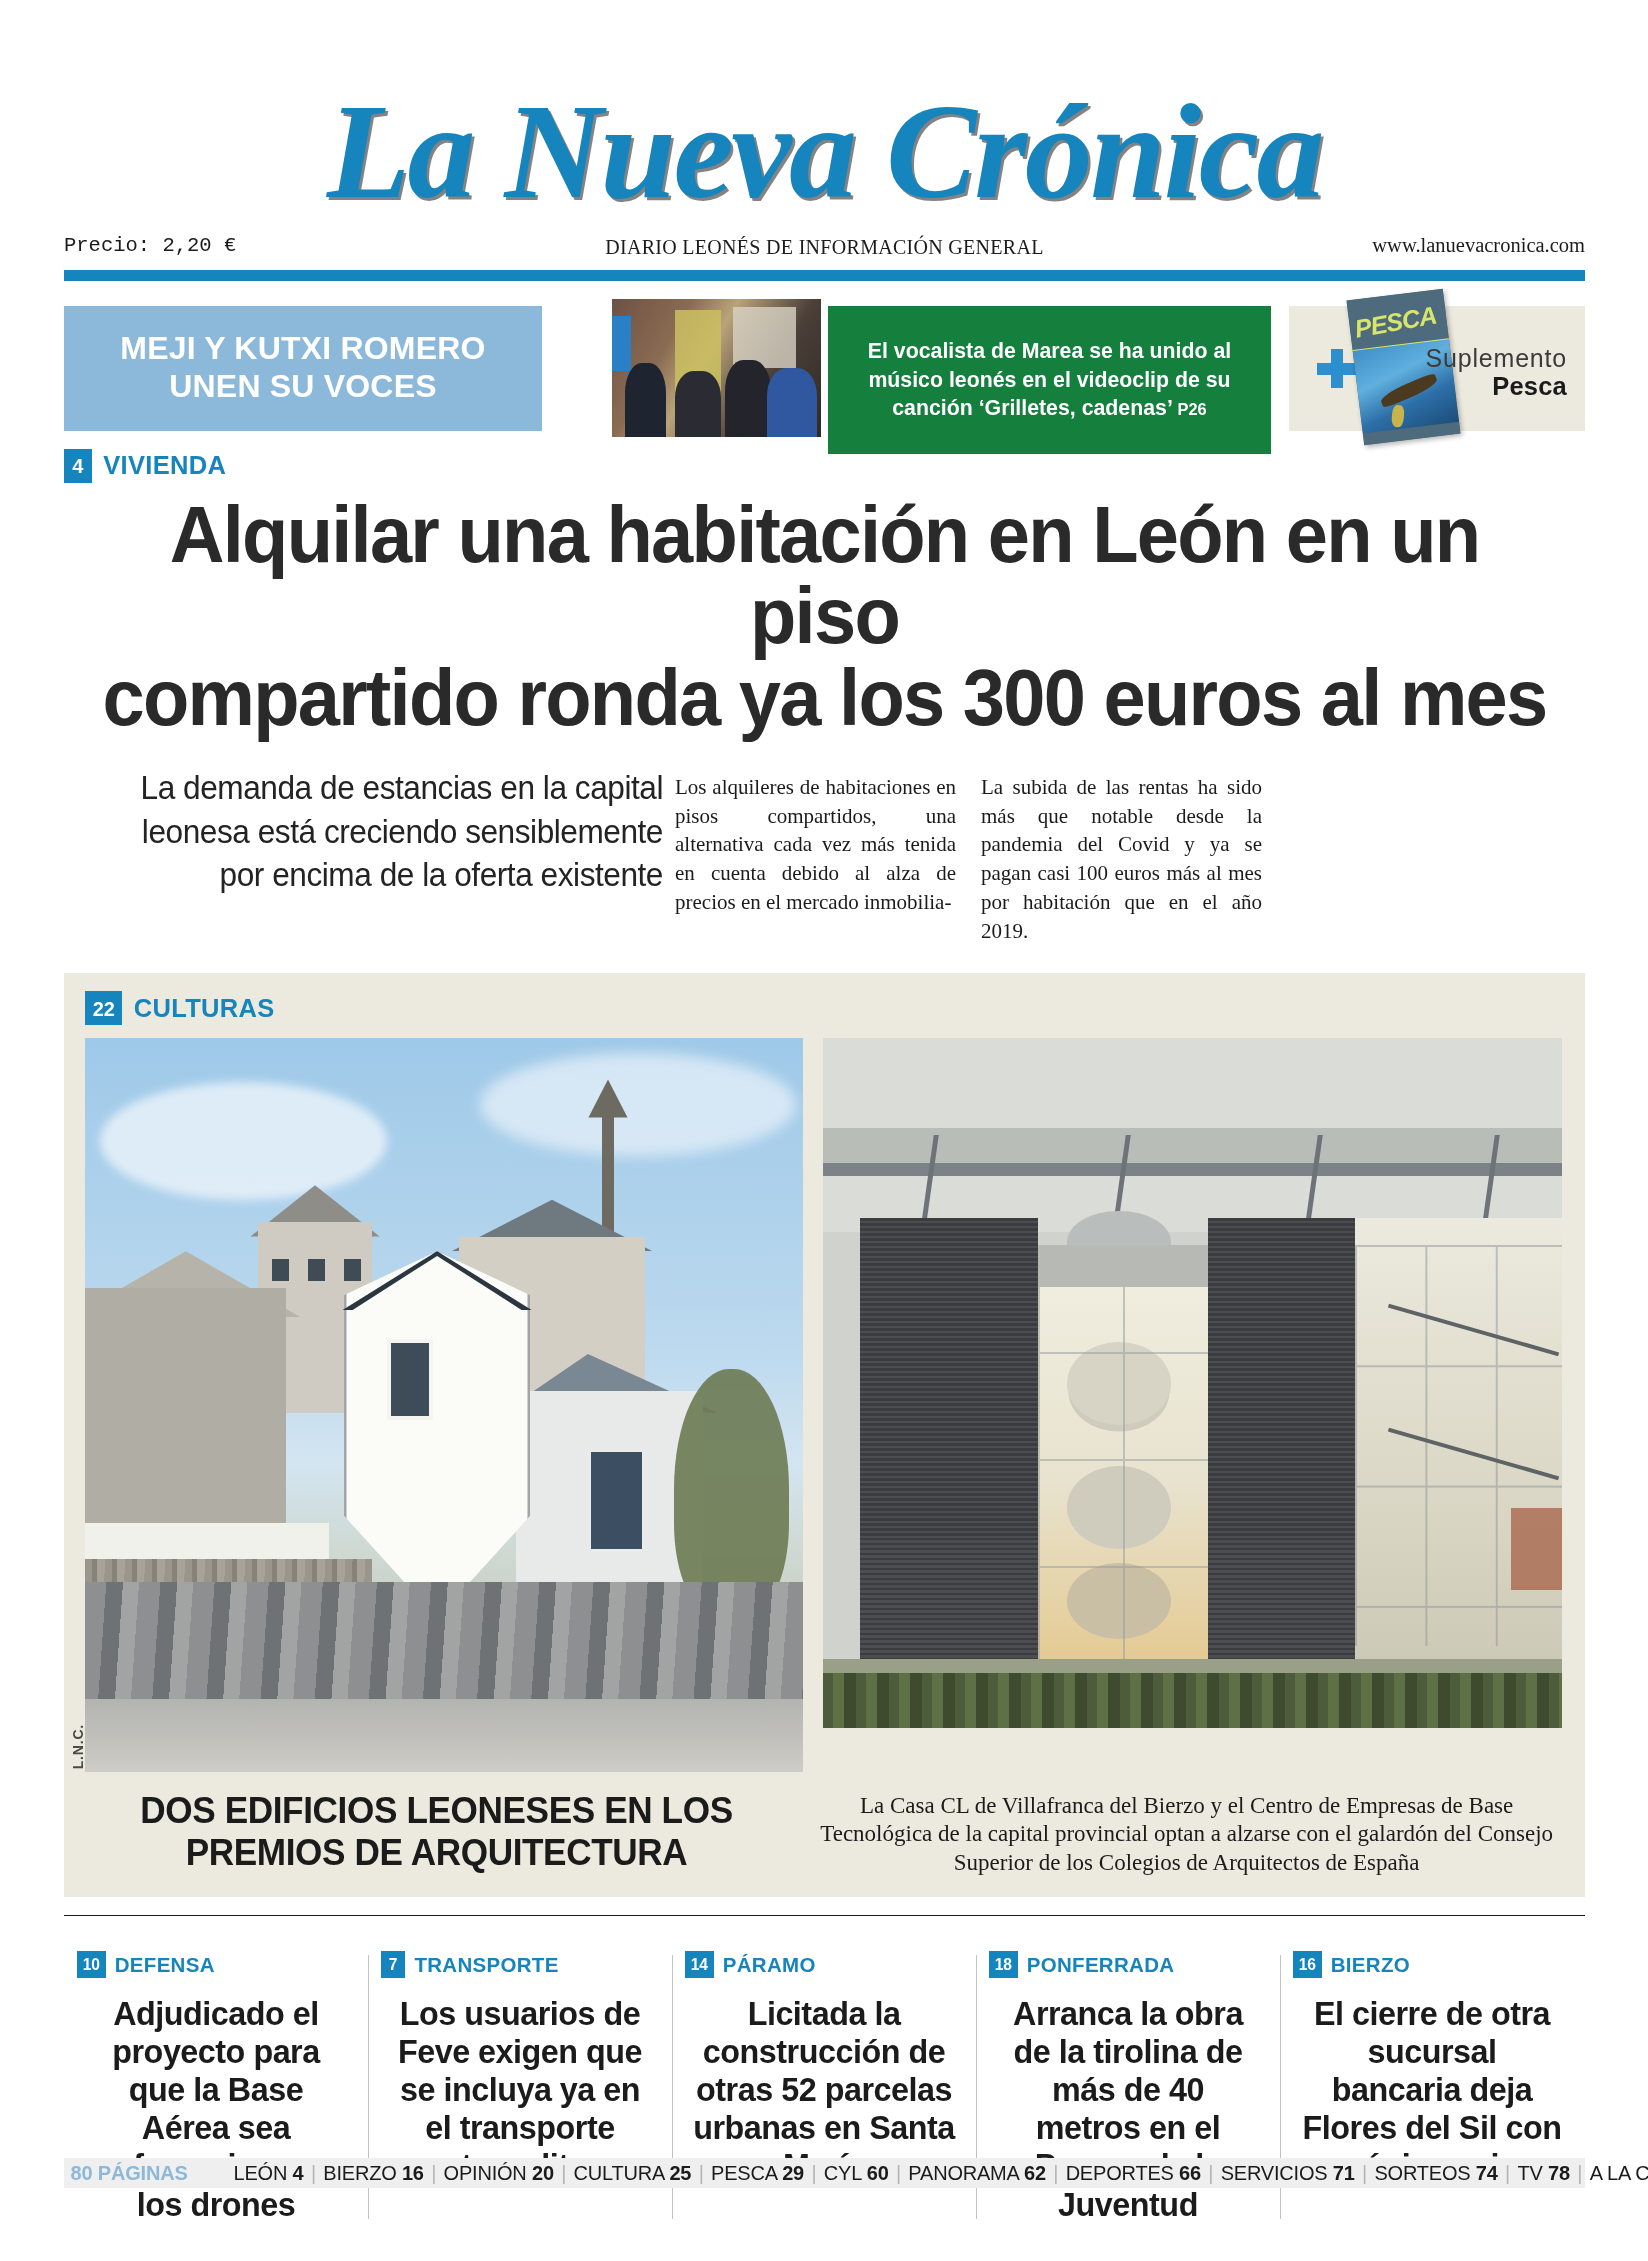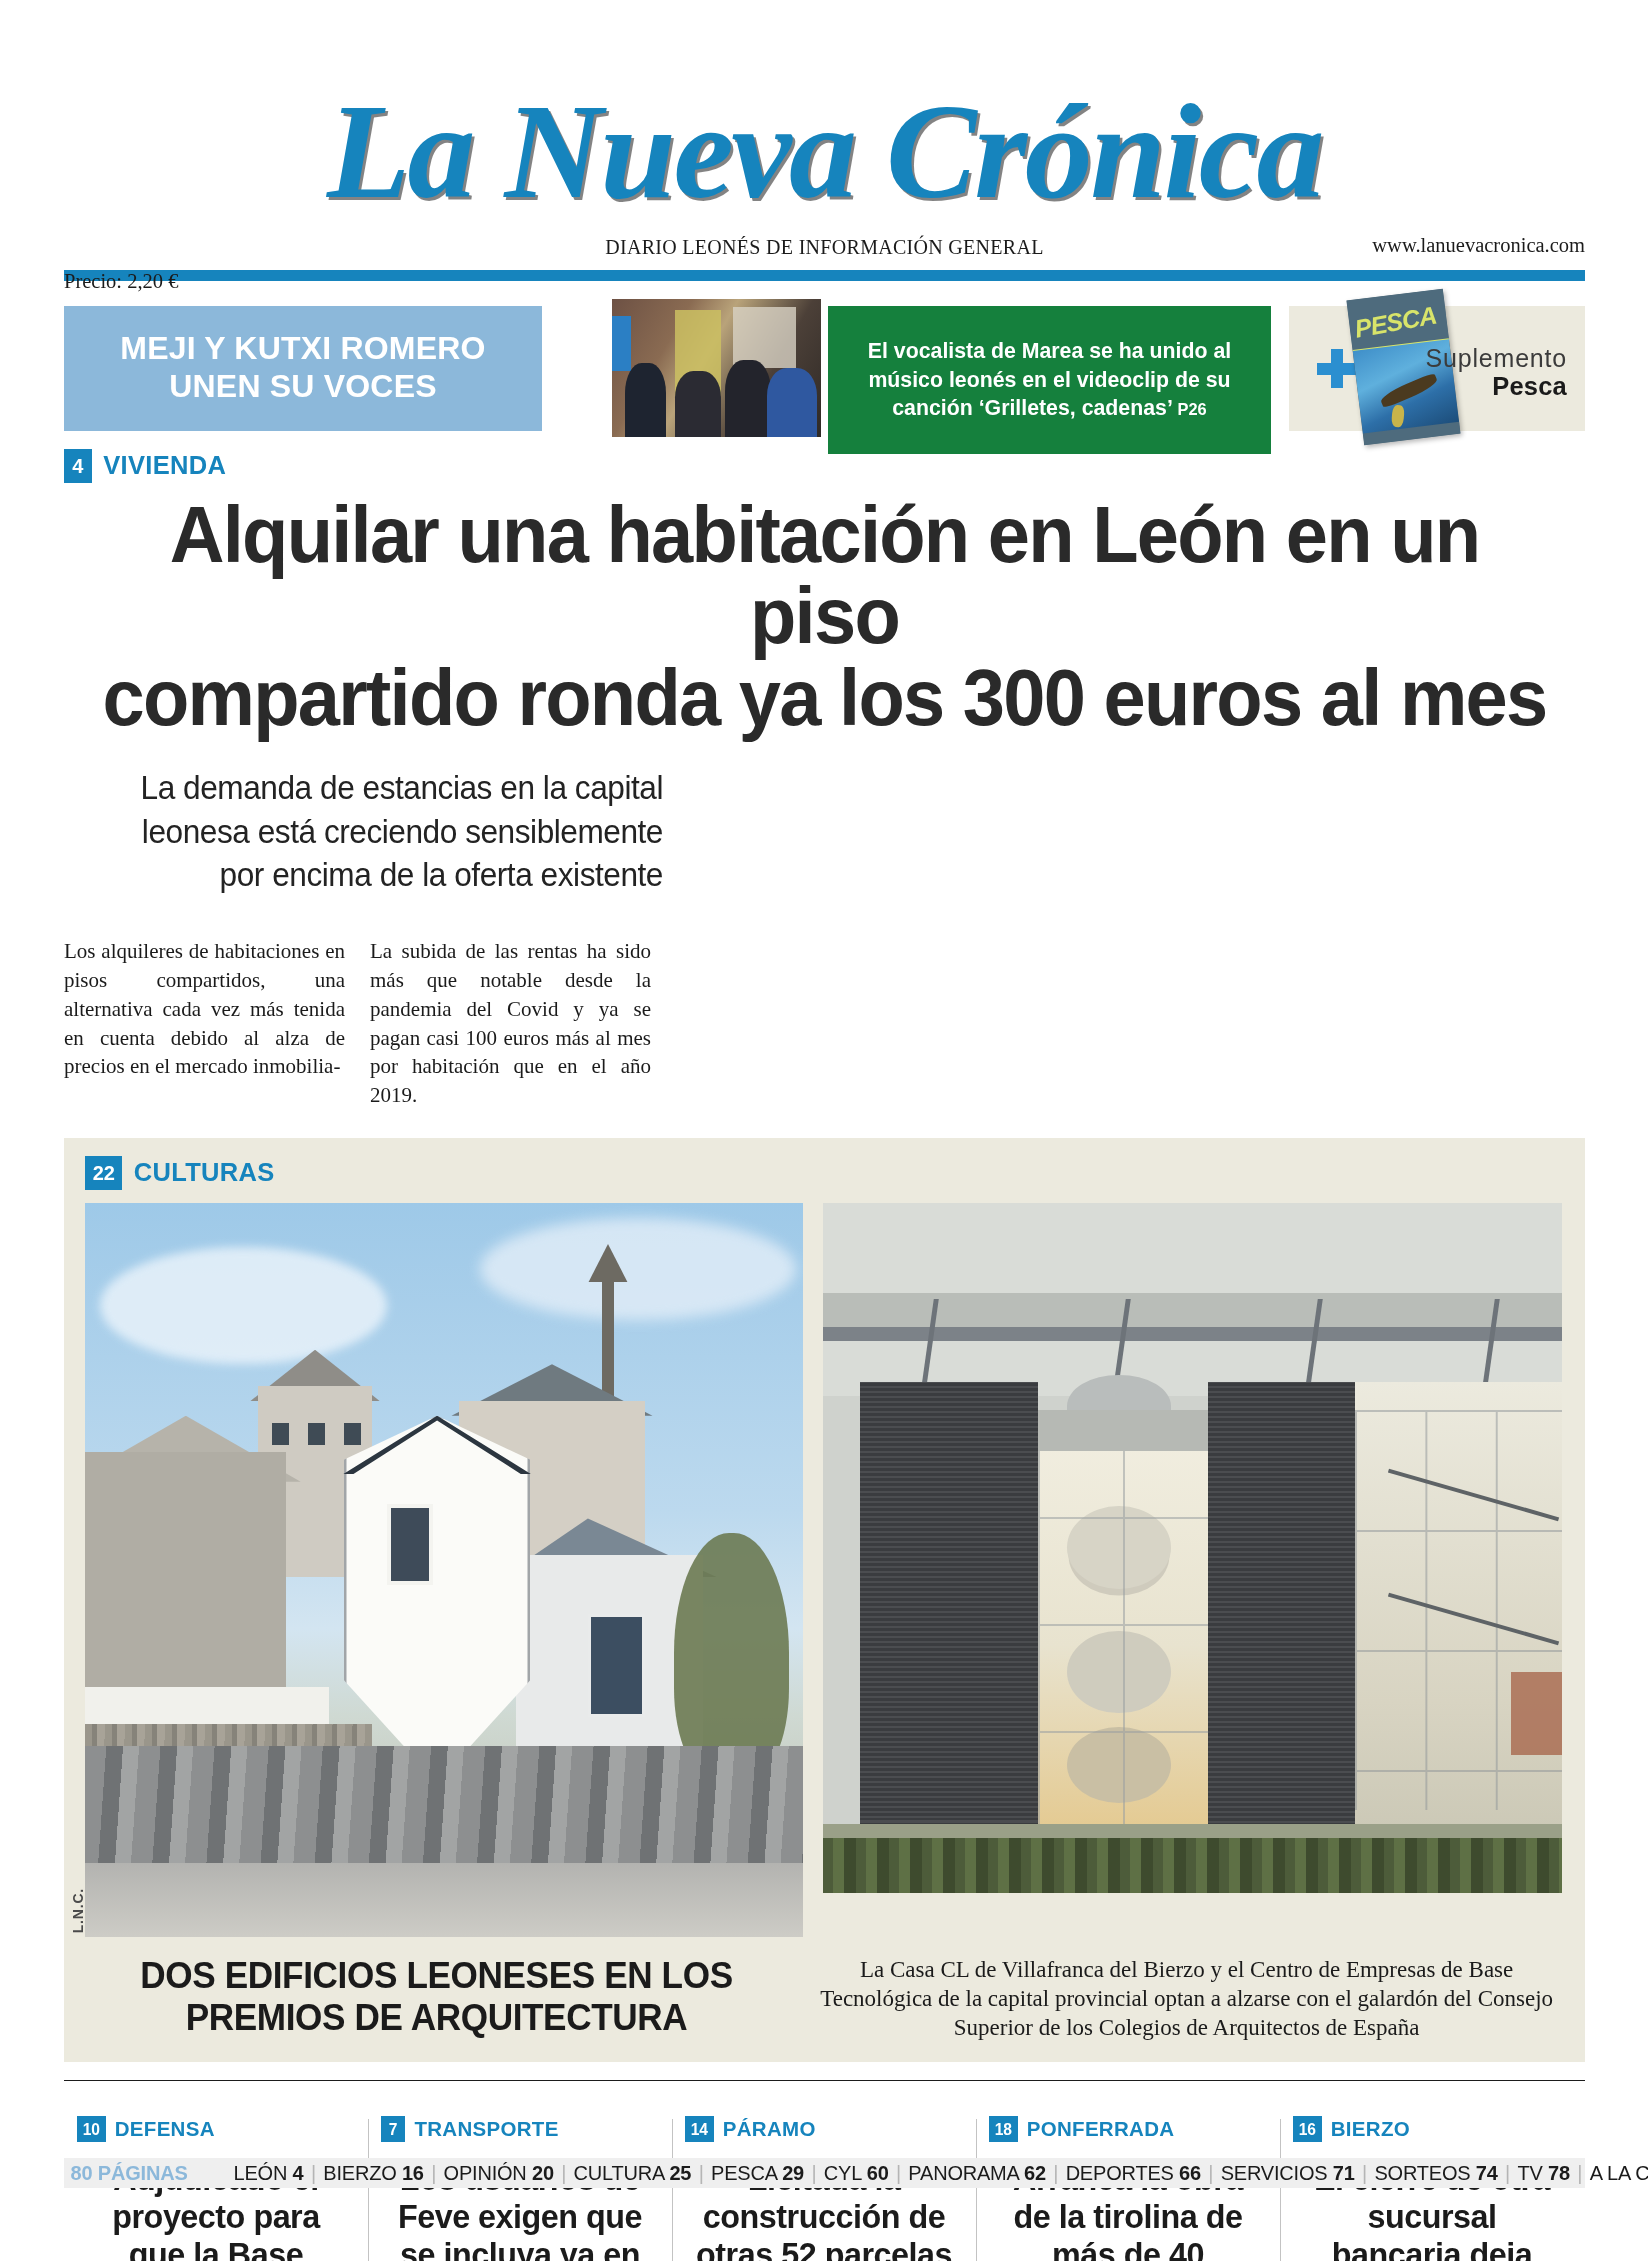--- a/index.html
+++ b/index.html
@@ -46,24 +46,23 @@
     text-shadow: 2.5px 3.3px 0 rgba(30,30,30,0.55);
     white-space: nowrap;
   }
   .masthead-meta {
     position: relative;
     height: 33px;
     margin-top: 20px;
   }
   .masthead-meta .price {
     position: absolute; left: 0; top: 0;
-    font-family: Liberation Serif, serif;
+    font-family: Liberation Mono, monospace;
     font-size: 20.5px;
     color: #1b1b1b;
-    margin-top: 36px;
   }
   .masthead-meta .tagline {
     position: absolute;
     left: 50%;
     transform: translateX(-50%);
     top: 1.6px;
     font-family: "Liberation Serif", serif;
     font-size: 20px;
     letter-spacing: 0.3px;
     color: #1b1b1b;
@@ -287,22 +286,21 @@
     line-height: 1.03;
     letter-spacing: -1.8px;
     color: #2a2a2a;
     text-align: center;
     transform: scaleX(0.96);
     transform-origin: center;
   }
   .lead-cols {
     display: flex;
     margin-top: 28px;
-    gap: 34px;
-    flex-direction: column;
+    gap: 12px;
   }
   .lead-subhead {
     width: 599px;
     text-align: right;
     font-size: 34px;
     line-height: 1.28;
     color: #232323;
     font-family: "Liberation Sans", sans-serif;
     letter-spacing: -0.5px;
     transform: scaleX(0.93);

